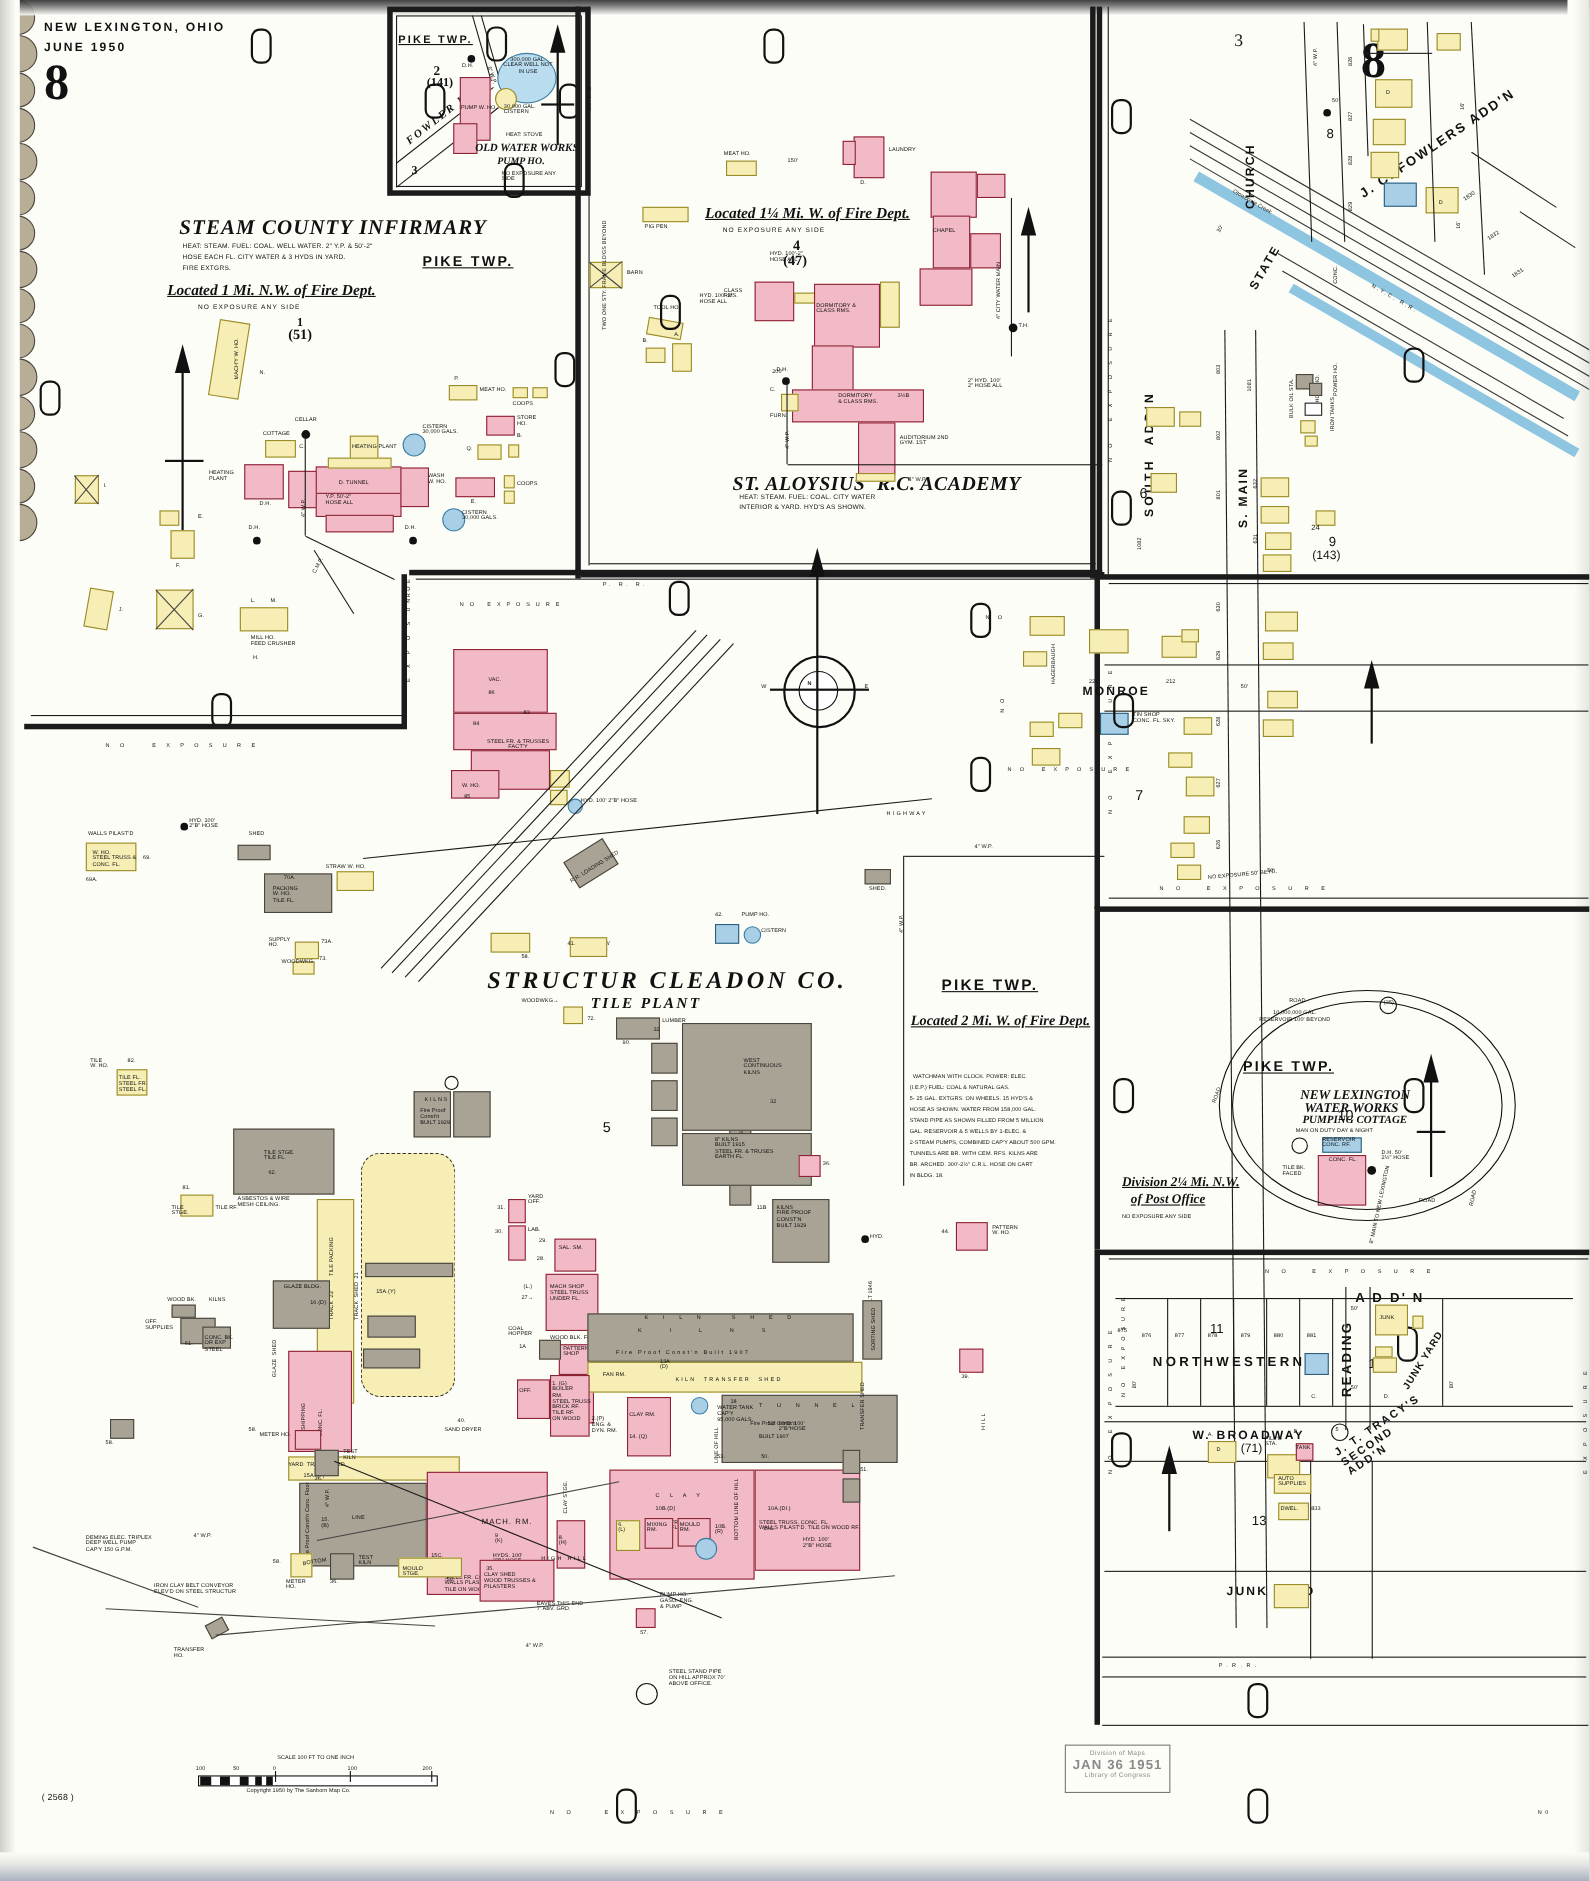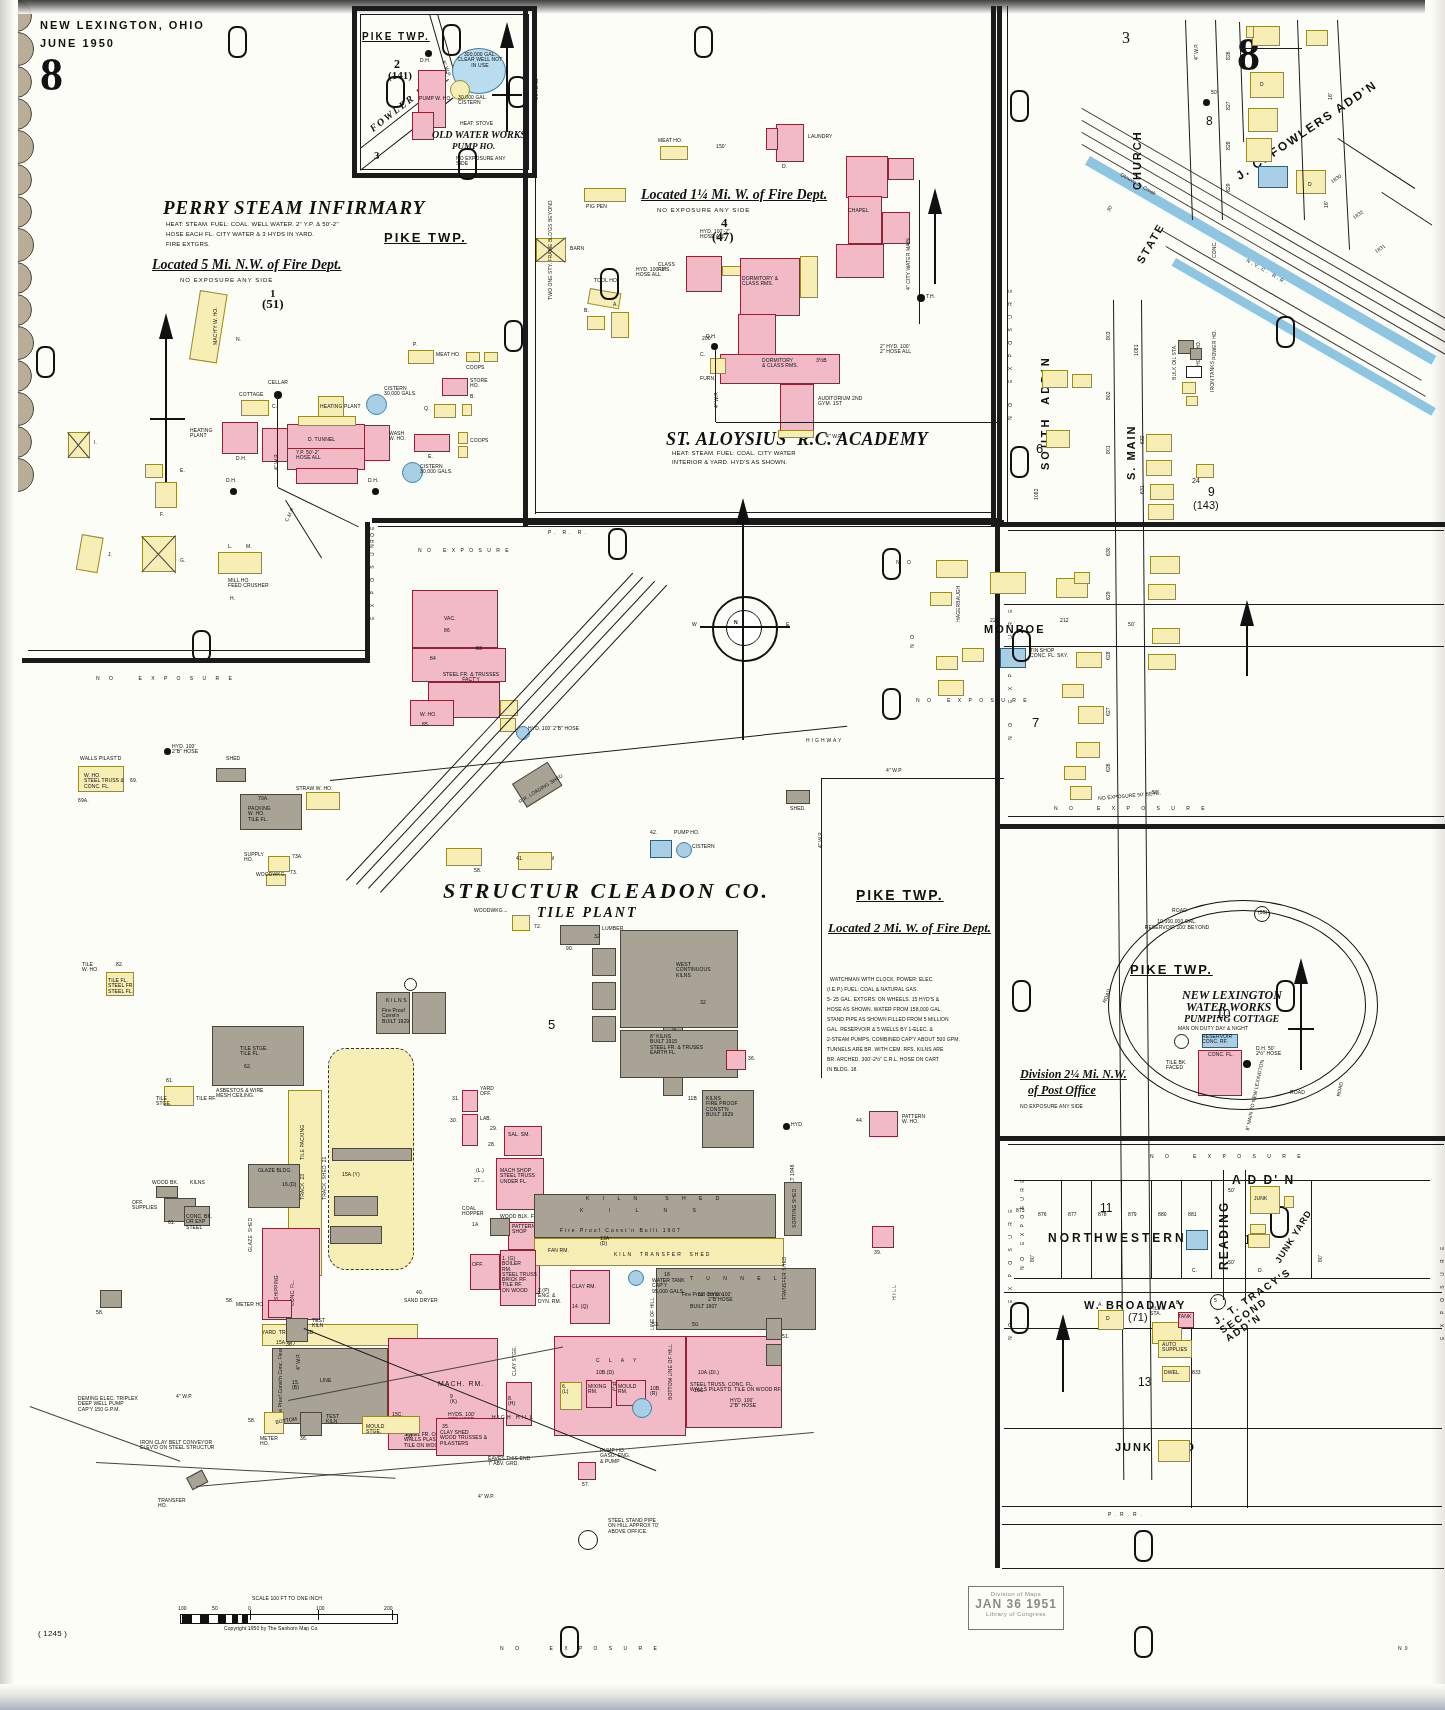--- a/index.html
+++ b/index.html
@@ -75,21 +75,21 @@
 
   <div class="edge-top"></div>
   <div class="edge-left"></div>
   <div class="edge-right"></div>
   <div class="edge-bottom"></div>
 
   <div class="t blk" style="left:40px;top:20px;font-size:11px;">NEW LEXINGTON, OHIO</div>
   <div class="t blk" style="left:40px;top:38px;font-size:11px;text-align:center;">JUNE 1950</div>
   <div class="pagenum" style="left:40px;top:48px;">8</div>
   <div class="pagenum" style="left:1237px;top:28px;">8</div>
-  <div class="t tiny" style="left:38px;top:1630px;font-size:8px;">( 1245 )</div>
+  <div class="t tiny" style="left:38px;top:1630px;font-size:8px;">( 2568 )</div>
 
   <div class="block-border" style="left:352px;top:6px;width:185px;height:172px;"></div>
   <div class="inner-border" style="left:360px;top:14px;width:169px;height:156px;"></div>
 
   <div class="t blk u" style="left:362px;top:32px;font-size:10px;">PIKE TWP.</div>
   <div class="t hand" style="left:394px;top:58px;font-size:12px;font-style:normal;">2</div>
   <div class="t hand" style="left:388px;top:70px;font-size:11px;font-style:normal;">(141)</div>
   <div class="t hand" style="left:374px;top:150px;font-size:11px;font-style:normal;">3</div>
 
   <div class="t hand rot" style="left:368px;top:126px;font-size:10px;transform:rotate(-38deg);letter-spacing:2px;">FOWLER LA.</div>
@@ -116,25 +116,25 @@
   <div class="t xtiny rot" style="left:446px;top:60px;transform:rotate(70deg);">6" W.P.</div>
   <div class="t xtiny rot" style="left:534px;top:100px;transform:rotate(-90deg);">BEYOND</div>
   <div class="zero" style="left:442px;top:24px;"></div>
   <div class="zero" style="left:386px;top:76px;"></div>
   <div class="zero" style="left:508px;top:76px;"></div>
   <div class="zero" style="left:458px;top:148px;"></div>
   <div class="nline" style="left:506px;top:40px;height:92px;"></div>
   <div class="ntip" style="left:500px;top:22px;"></div>
   <div class="ncross" style="left:492px;top:94px;width:30px;"></div>
 
-  <div class="t hand" style="left:163px;top:198px;font-size:19px;letter-spacing:1px;">PERRY STEAM INFIRMARY</div>
+  <div class="t hand" style="left:163px;top:198px;font-size:19px;letter-spacing:1px;">STEAM COUNTY INFIRMARY</div>
   <div class="t tiny" style="left:166px;top:221px;">HEAT: STEAM. FUEL: COAL. WELL WATER. 2" Y.P. &amp; 50'-2"</div>
   <div class="t tiny" style="left:166px;top:231px;">HOSE EACH FL. CITY WATER &amp; 3 HYDS IN YARD.</div>
   <div class="t tiny" style="left:166px;top:241px;">FIRE EXTGRS.</div>
-  <div class="t hand u" style="left:152px;top:258px;font-size:14px;">Located 5 Mi. N.W. of Fire Dept.</div>
+  <div class="t hand u" style="left:152px;top:258px;font-size:14px;">Located 1 Mi. N.W. of Fire Dept.</div>
   <div class="t tiny" style="left:180px;top:277px;letter-spacing:1px;">NO EXPOSURE ANY SIDE</div>
   <div class="t blk u" style="left:384px;top:231px;font-size:13px;">PIKE TWP.</div>
   <div class="t hand" style="left:270px;top:288px;font-size:11px;font-style:normal;">1</div>
   <div class="t hand" style="left:262px;top:297px;font-size:13px;font-style:normal;">(51)</div>
 
   <div class="nline" style="left:165px;top:335px;height:155px;"></div>
   <div class="ntip" style="left:159px;top:313px;"></div>
   <div class="ncross" style="left:150px;top:418px;width:35px;"></div>
 
   <div class="bld yel rot" style="left:200px;top:290px;width:28px;height:70px;transform:rotate(9deg);"></div>

